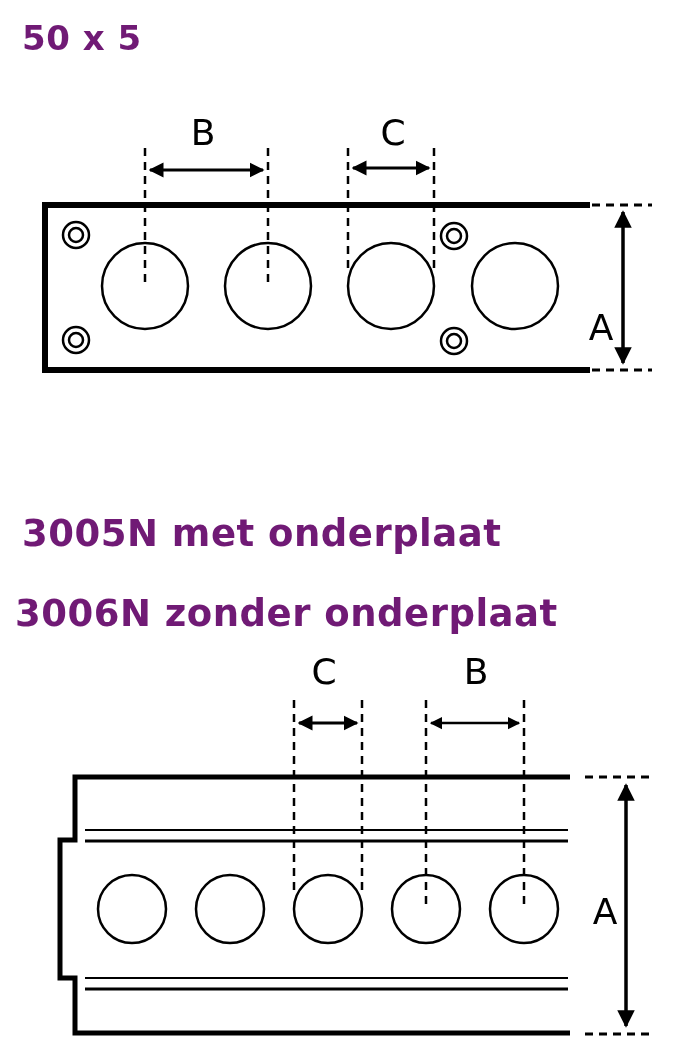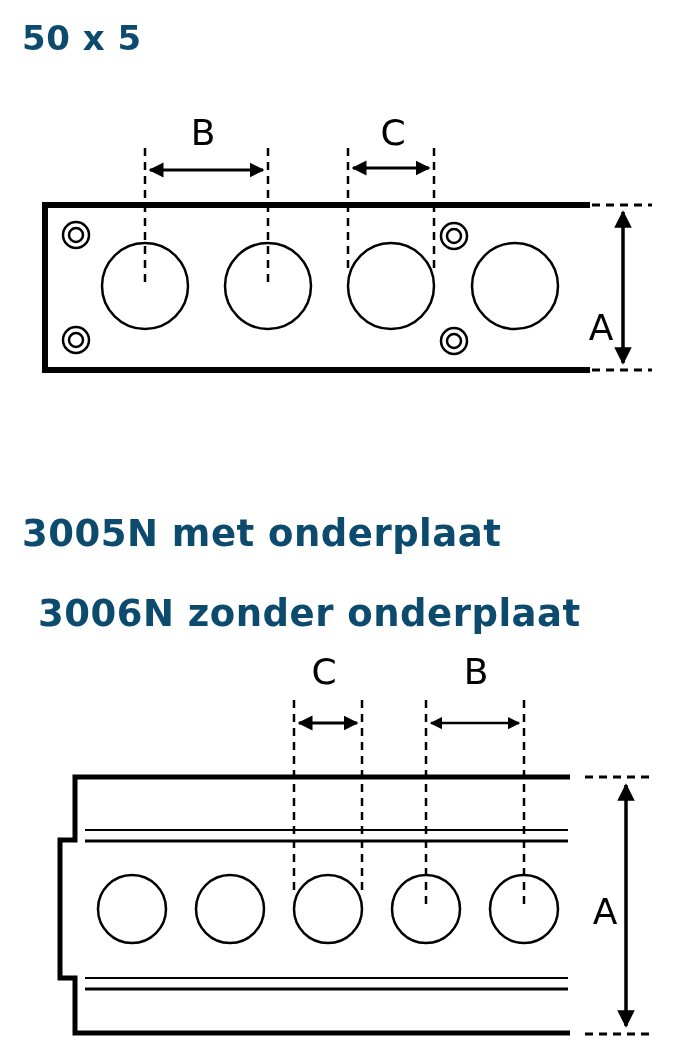--- a/index.html
+++ b/index.html
@@ -1,20 +1,20 @@
 <!DOCTYPE html>
 <html><head>
   <meta charset="utf-8">
   <style>
     html, body { margin: 0; padding: 0; background: #ffffff; }
     body { width: 673px; height: 1056px; position: relative; overflow: hidden; font-family: "DejaVu Sans", sans-serif; }
-    .title { position: absolute; font-weight: bold; color: #0c4a6e; white-space: nowrap; letter-spacing: 0.5px; }
+    .title { position: absolute; font-weight: bold; color: #701a75; white-space: nowrap; letter-spacing: 0.5px; }
     #t1 { left: 22px; top: 18px; font-size: 34px; }
     #t2 { left: 22px; top: 512px; font-size: 37px; }
-    #t3 { left: 38px; top: 592px; font-size: 37px; }
+    #t3 { left: 15px; top: 592px; font-size: 37px; }
     svg { position: absolute; left: 0; top: 0; }
     .dimlabel { font-family: "DejaVu Sans", sans-serif; font-size: 36px; fill: #000; }
   </style>
 </head>
 <body>
 
 <div id="t1" class="title">50 x 5</div>
 <div id="t2" class="title">3005N met onderplaat</div>
 <div id="t3" class="title">3006N zonder onderplaat</div>
 

